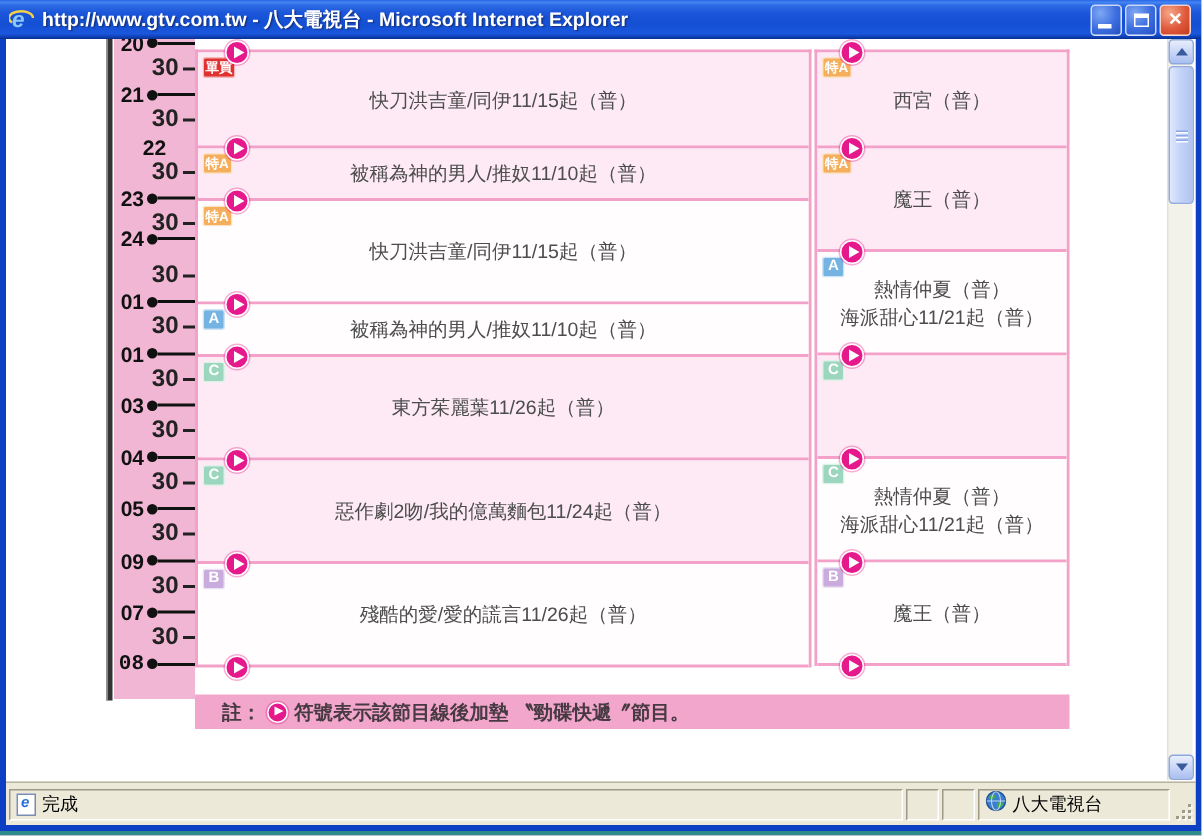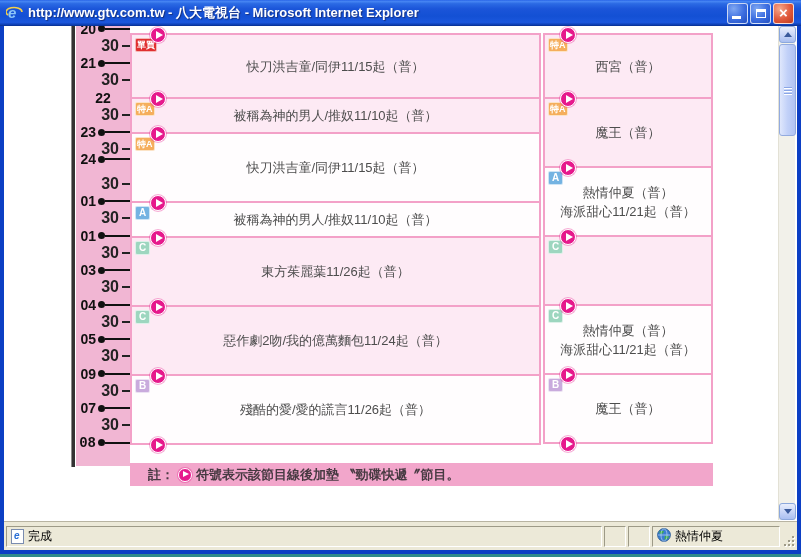--- a/index.html
+++ b/index.html
@@ -343,21 +343,21 @@
     <div class="panel p-right">
       <span class="globe">
         <svg viewBox="0 0 14 14" width="14" height="14">
           <circle cx="7" cy="7" r="6.4" fill="#3b7ed0" stroke="#1c4c8c" stroke-width="0.8"></circle>
           <path d="M2 4 Q5 2 7 3.5 Q6 6 3.5 6 Z" fill="#3fae49"></path>
           <path d="M8 8 Q11 7 12 9 Q10 12 7.5 11.5 Z" fill="#3fae49"></path>
           <ellipse cx="7" cy="7" rx="3" ry="6.2" fill="none" stroke="#bcd7f0" stroke-width="0.7"></ellipse>
           <line x1="0.8" y1="7" x2="13.2" y2="7" stroke="#bcd7f0" stroke-width="0.7"></line>
         </svg>
       </span>
-      <span class="sb-text">熱情仲夏</span>
+      <span class="sb-text">八大電視台</span>
     </div>
     <div class="grip">
       <i class="g1"></i>
         <i class="g2"></i>
         <i class="g3"></i>
         <i class="g4"></i>
         <i class="g5"></i>
         <i class="g6"></i>
     </div>
   </div>

